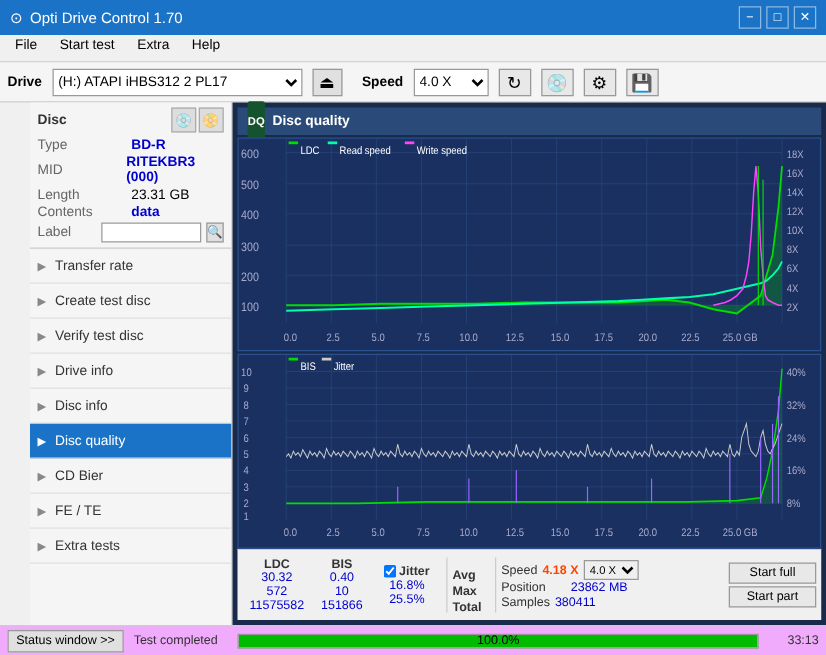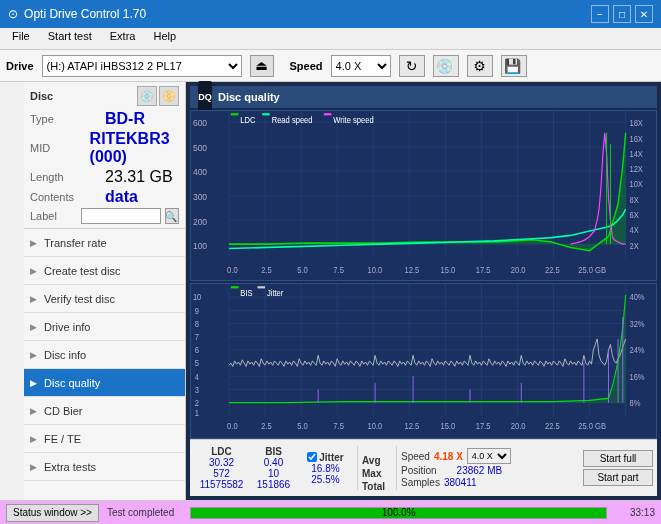--- a/index.html
+++ b/index.html
@@ -29,39 +29,39 @@
     
     
     .left-panel { width: 162px; background: #f5f5f5; border-right: 1px solid #ccc; display: flex; flex-direction: column; }
     
     
     .disc-section { padding: 4px 6px; border-bottom: 1px solid #ccc; }
     .disc-header { display: flex; align-items: center; justify-content: space-between; margin-bottom: 4px; }
     .disc-label-title { font-weight: bold; font-size: 11px; color: #333; }
     .disc-info-row { display: flex; align-items: center; margin-bottom: 2px; }
     .disc-info-key { width: 58px; color: #666; font-size: 11px; }
-    .disc-info-val { color: #0000cc; font-size: 16px; font-weight: bold; padding-left: 17px; }
+    .disc-info-val { color: #0000cc; font-size: 11px; font-weight: bold; padding-left: 17px; }
     .disc-info-val.black { color: #000; font-weight: normal; }
     .disc-info-val.blue { color: #0000cc; }
     .label-row { display: flex; align-items: center; gap: 4px; margin-top: 2px; }
     .label-input { width: 80px; height: 16px; border: 1px solid #999; font-size: 10px; padding: 0 2px; }
     .label-btn { width: 16px; height: 16px; background: #e0e0e0; border: 1px solid #999; cursor: pointer; font-size: 10px; display: flex; align-items: center; justify-content: center; }
     
     
     .nav-item { height: 28px; display: flex; align-items: center; padding: 0 8px 0 20px; cursor: pointer; font-size: 11px; color: #333; border-bottom: 1px solid #e0e0e0; position: relative; }
     .nav-item.active { background: #1a73c6; color: white; }
     .nav-arrow { position: absolute; left: 6px; font-size: 9px; color: #888; }
     .nav-item.active .nav-arrow { color: white; }
     
     
     .right-panel { flex: 1; background: #1a2a4a; display: flex; flex-direction: column; padding: 4px; }
     
     
     .chart-header { background: #2a4a7a; color: white; height: 22px; display: flex; align-items: center; padding: 0 8px; margin-bottom: 2px; font-size: 11px; font-weight: bold; gap: 6px; }
-    .chart-icon { width: 14px; height: 32px; background: #0f172a; border-radius: 2px; display: flex; align-items: center; justify-content: center; color: white; font-size: 9px; }
+    .chart-icon { width: 14px; height: 32px; background: #14532d; border-radius: 2px; display: flex; align-items: center; justify-content: center; color: white; font-size: 9px; }
     
     
     .charts-area { flex: 1; display: flex; flex-direction: column; gap: 2px; }
     .chart-container { position: relative; background: #1a3060; border: 1px solid #2a5090; flex: 1; }
     
     
     .chart-svg { width: 100%; height: 100%; }
     .start-btn { background: #e8e8e8; border: 1px solid #999; padding: 2px 8px; cursor: pointer; font-size: 10px; width: 70px; text-align: center; }
     
     

